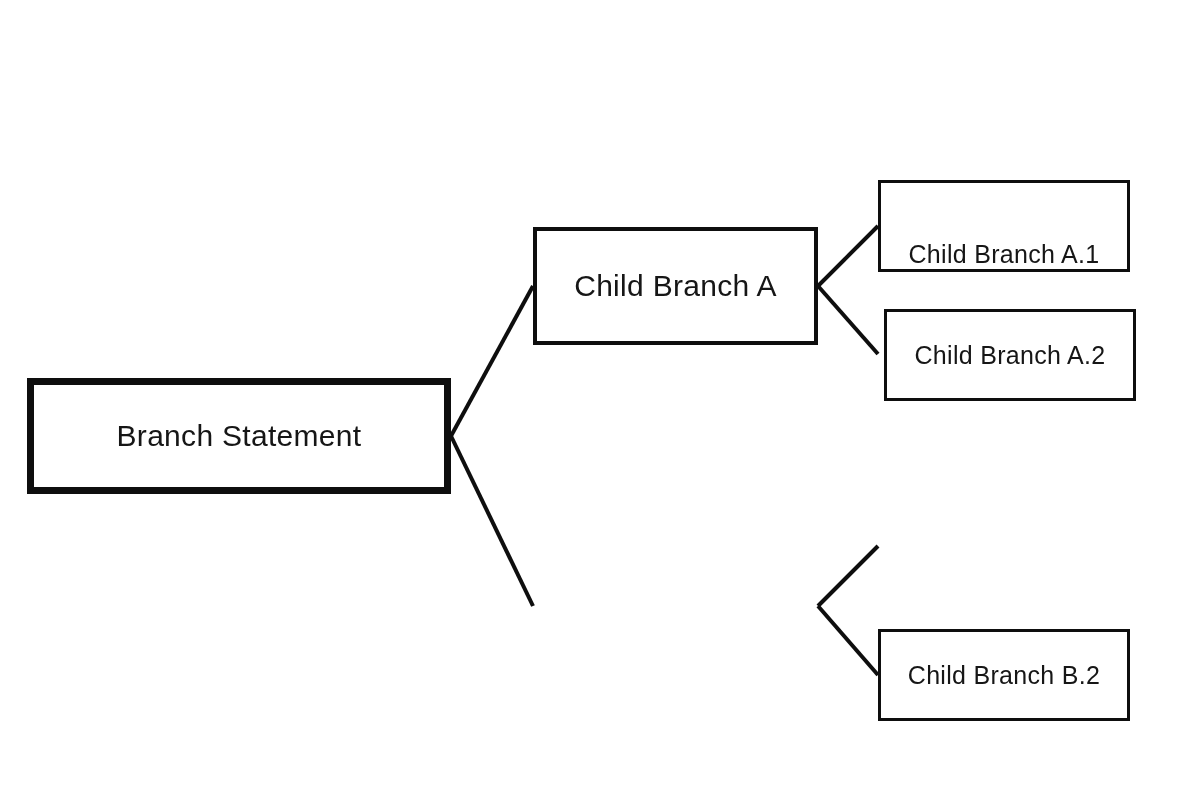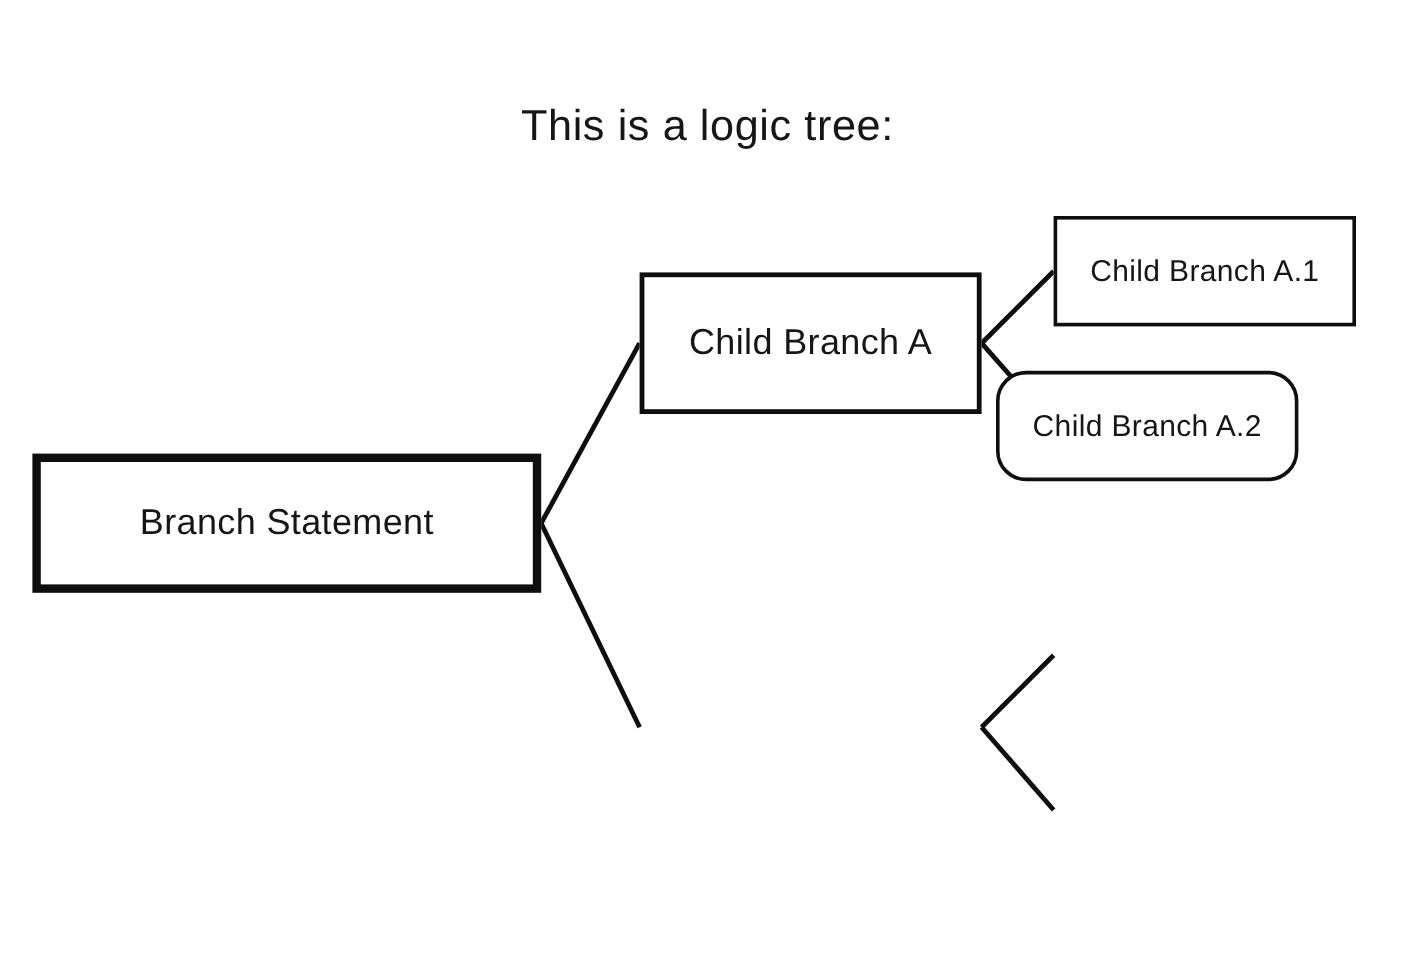--- a/index.html
+++ b/index.html
@@ -57,36 +57,35 @@
     font-size: 30px;
   }
   .node-leaf {
     width: 252px;
     height: 92px;
     border: 3px solid #0e0e0e;
     font-size: 25px;
   }
   .pos-branch-a { left: 533px; top: 227px; }
   .pos-branch-b { left: 533px; top: 547px; }
-  .pos-leaf-a1  { left: 878px; top: 180px; }
-  .pos-leaf-a2  { left: 830px; top: 309px; border-radius: 25px; }
+  .pos-leaf-a1  { left: 878px; top: 180px; align-items: flex-end; }
+  .pos-leaf-a2  { left: 884px; top: 309px; }
   .pos-leaf-b1  { left: 878px; top: 500px; }
   .pos-leaf-b2  { left: 878px; top: 629px; }
   .connectors line {
     stroke: #0e0e0e;
     stroke-width: 4;
     stroke-linecap: butt;
   }
 </style>
 </head>
 <body>
 
 <div class="canvas">
 
-  <div class="diagram-title">This is a logic tree:</div>
 
   <svg class="connectors" width="1179" height="806" xmlns="http://www.w3.org/2000/svg">
     <line x1="451" y1="436" x2="533" y2="286"></line>
     <line x1="451" y1="436" x2="533" y2="606"></line>
     <line x1="818" y1="286" x2="878" y2="226"></line>
     <line x1="818" y1="286" x2="878" y2="354"></line>
     <line x1="818" y1="606" x2="878" y2="546"></line>
     <line x1="818" y1="606" x2="878" y2="675"></line>
   </svg>
 
@@ -101,14 +100,17 @@
 
   <div class="node node-leaf pos-leaf-a1">
     <span>Child Branch A.1</span>
   </div>
 
   <div class="node node-leaf pos-leaf-a2">
     <span>Child Branch A.2</span>
   </div>
 
 
+  <div class="node node-leaf pos-leaf-b2">
+    <span>Child Branch B.2</span>
+  </div>
 
 </div>
 
 </body></html>

